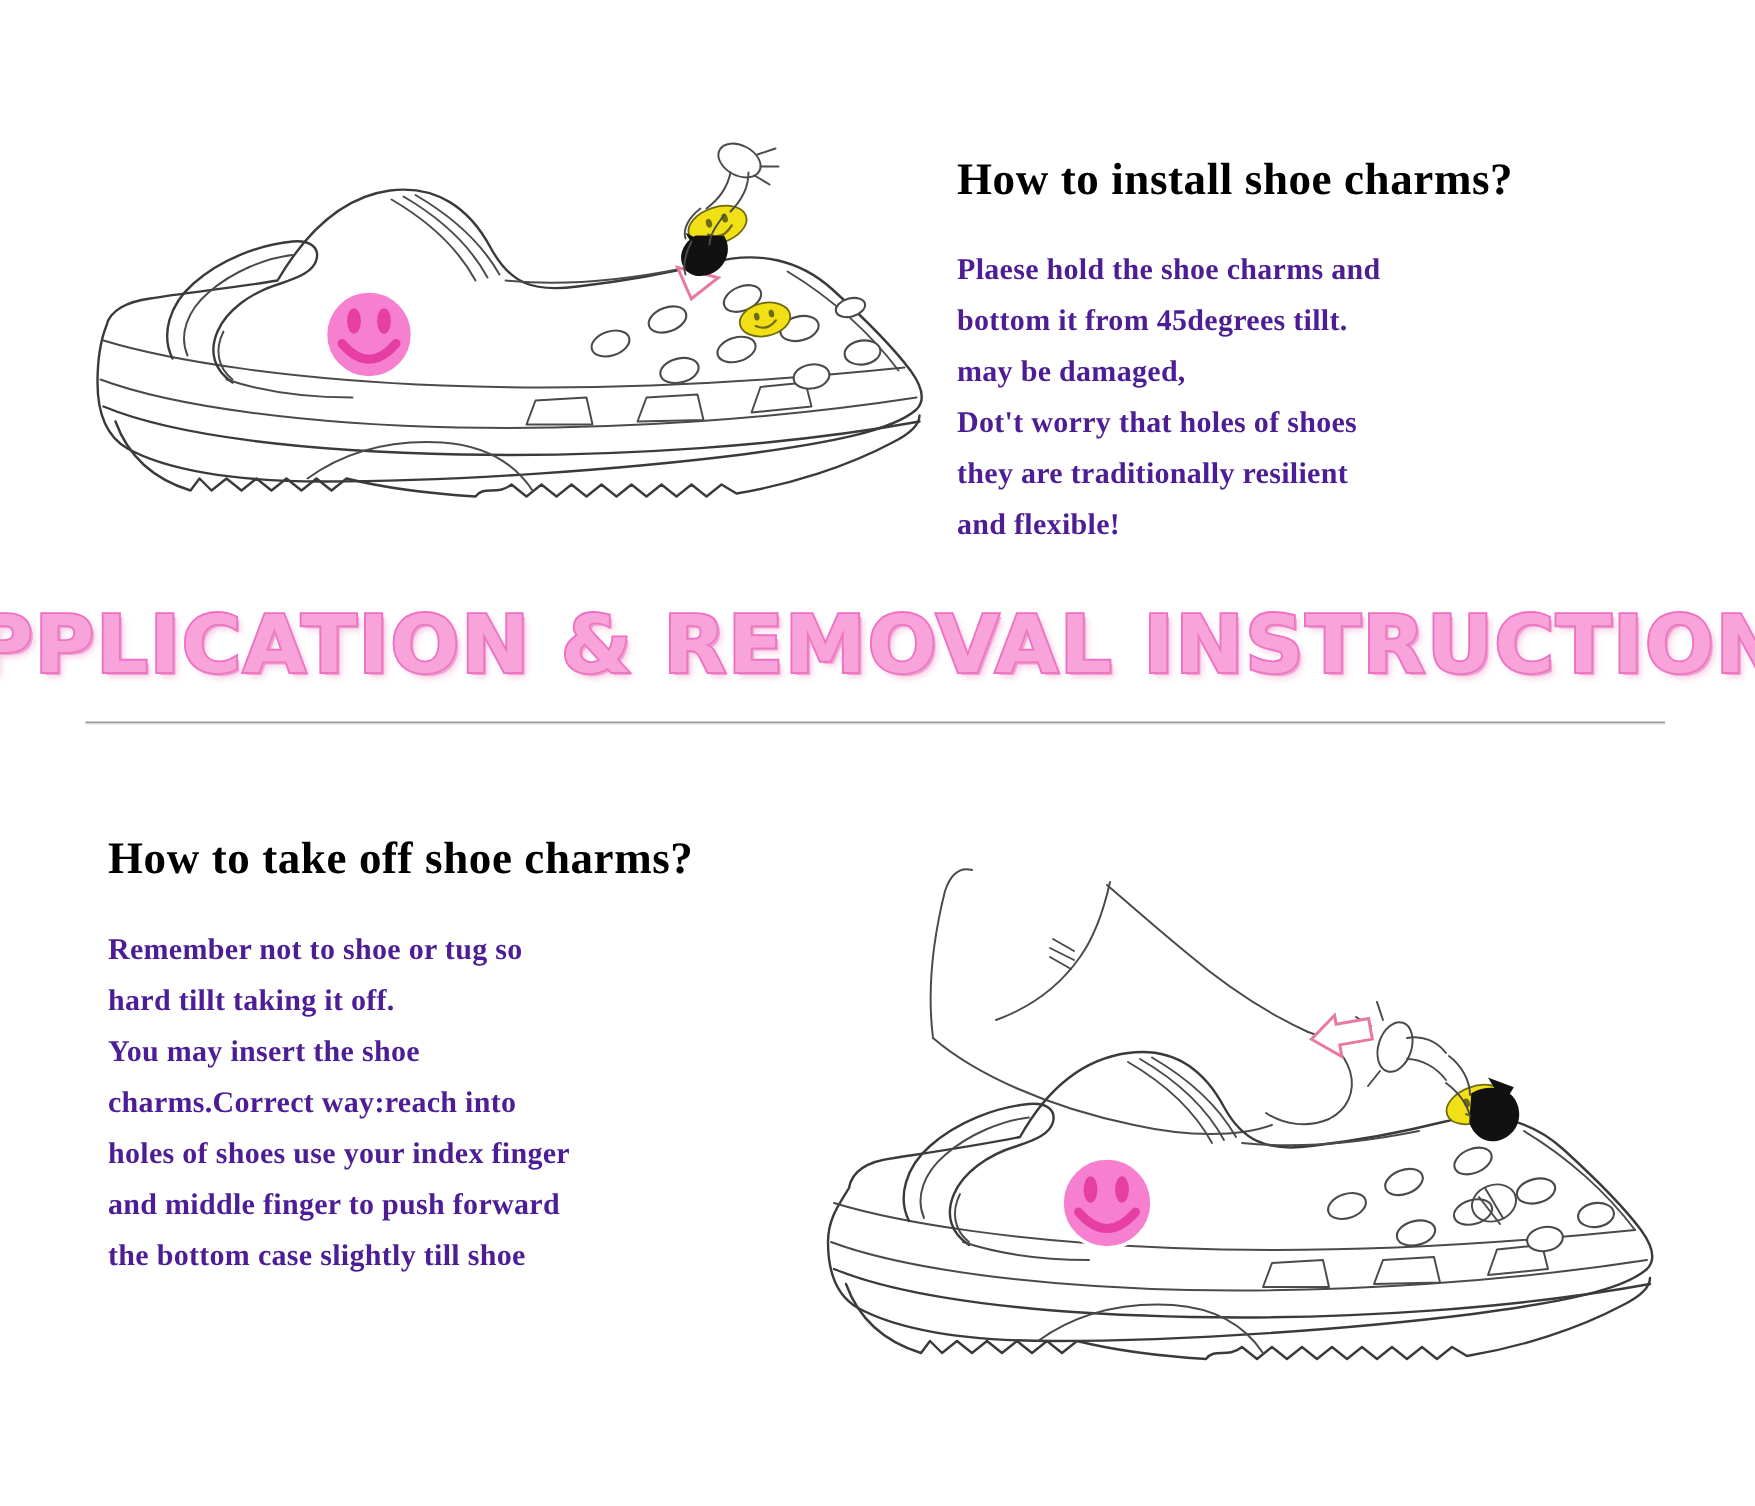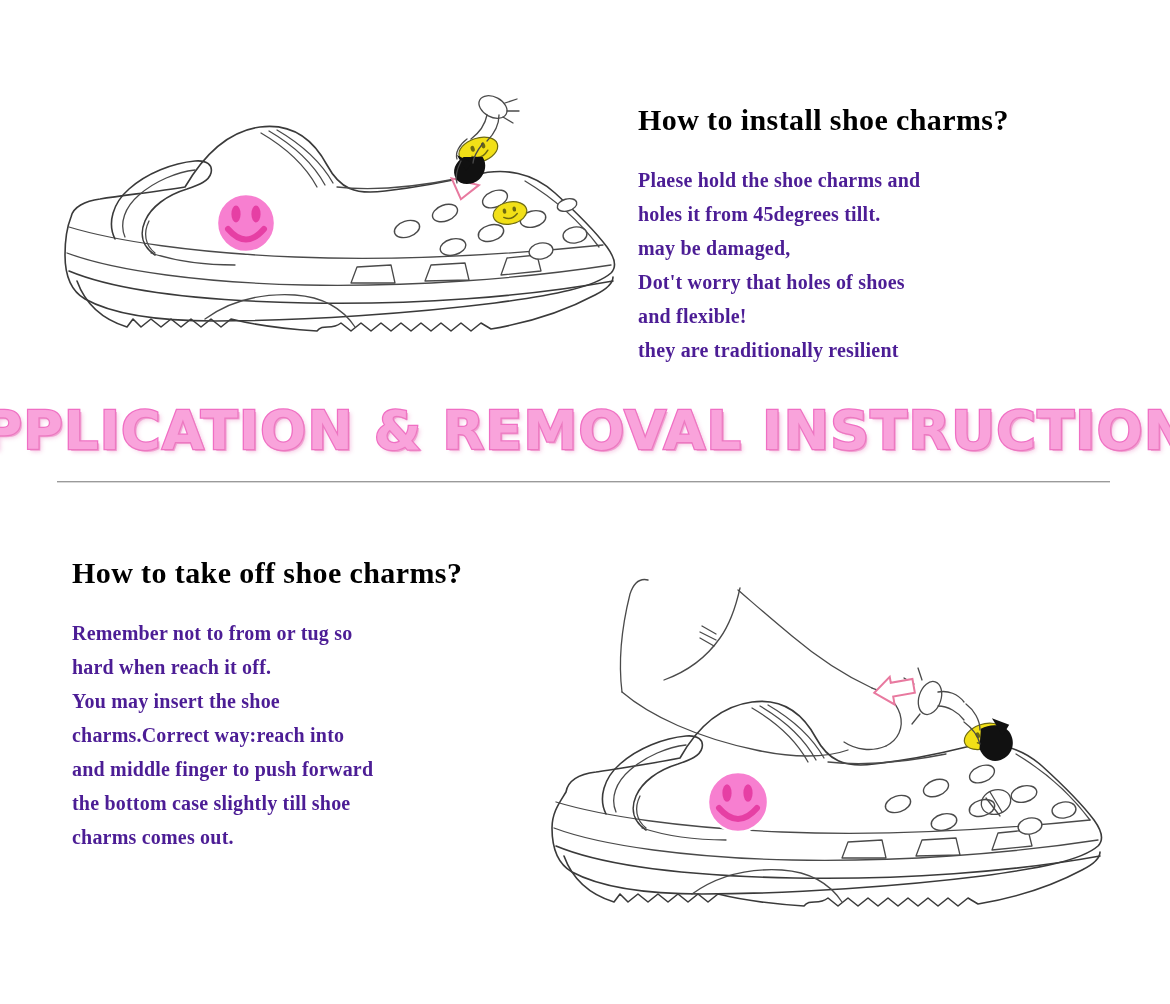--- a/index.html
+++ b/index.html
@@ -250,45 +250,45 @@
         <ellipse class="charm-feature" cx="181" cy="119" rx="4.6" ry="8.5"></ellipse>
         <ellipse class="charm-feature" cx="201" cy="119" rx="4.6" ry="8.5"></ellipse>
         <path d="M 173 134 Q 191 155 209 134" fill="none" stroke="#e63fa4" stroke-width="6" stroke-linecap="round"></path>
       </g>
     </svg>
   </div>
 
   <div id="install-text-block">
     <h2 class="section-heading">How to install shoe charms?</h2>
     <div class="body-line">Plaese hold the shoe charms and</div>
-    <div class="body-line">holes it from 45degrees tillt.</div>
+    <div class="body-line">bottom it from 45degrees tillt.</div>
     <div class="body-line">may be damaged,</div>
     <div class="body-line">Dot't worry that holes of shoes</div>
+    <div class="body-line">they are traditionally resilient</div>
     <div class="body-line">and flexible!</div>
-    <div class="body-line">they are traditionally resilient</div>
   </div>
 </div>
 
 <div id="banner-wrap">
   <div id="banner-title">APPLICATION &amp; REMOVAL INSTRUCTIONS</div>
 </div>
 
 <div id="divider"></div>
 
 <div id="bottom-section">
 
   <div id="removal-text-block">
     <h2 class="section-heading">How to take off shoe charms?</h2>
-    <div class="body-line">Remember not to from or tug so</div>
-    <div class="body-line">hard when reach it off.</div>
+    <div class="body-line">Remember not to shoe or tug so</div>
+    <div class="body-line">hard tillt taking it off.</div>
     <div class="body-line">You may insert the shoe</div>
     <div class="body-line">charms.Correct way:reach into</div>
+    <div class="body-line">holes of shoes use your index finger</div>
     <div class="body-line">and middle finger to push forward</div>
     <div class="body-line">the bottom case slightly till shoe</div>
-    <div class="body-line">charms comes out.</div>
   </div>
 </div>
 
 <div id="removal-illustration">
   <svg width="620" height="340" viewBox="0 0 620 340">
 
     <g>
 
       <path class="ink-thin" d="M 92 112
         C 88 80, 92 46, 100 14

